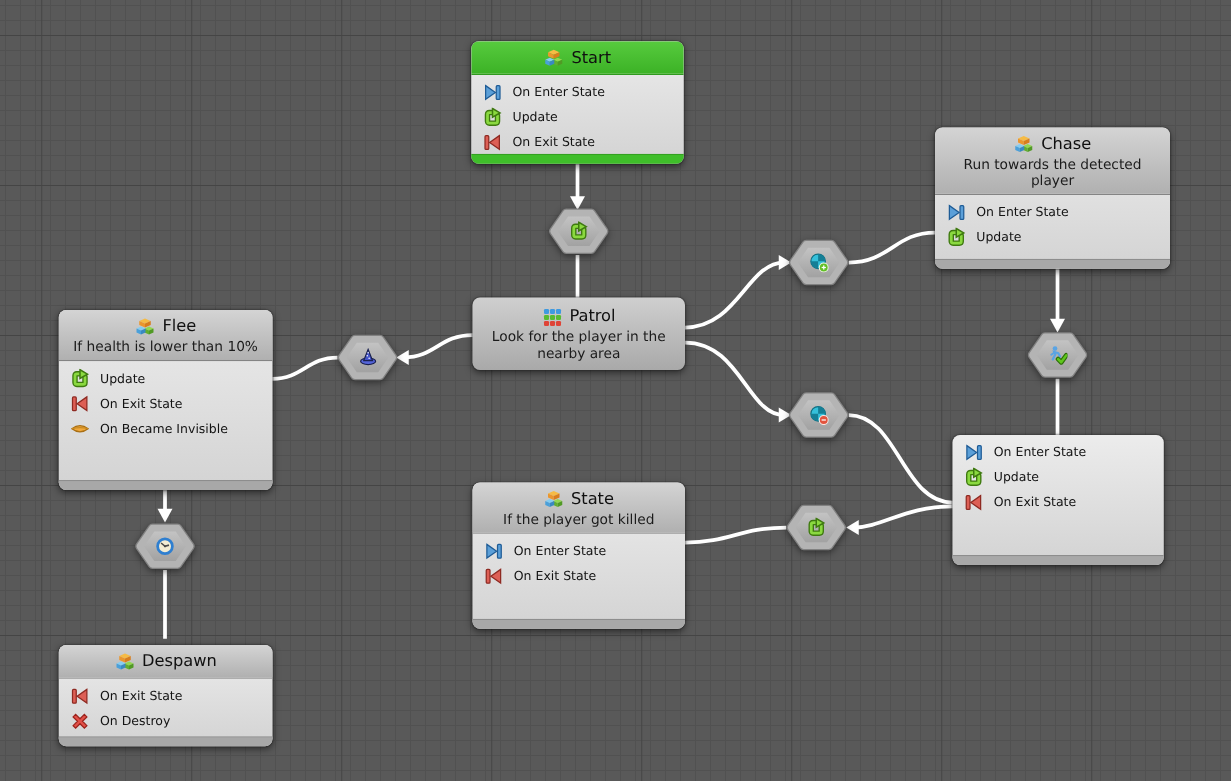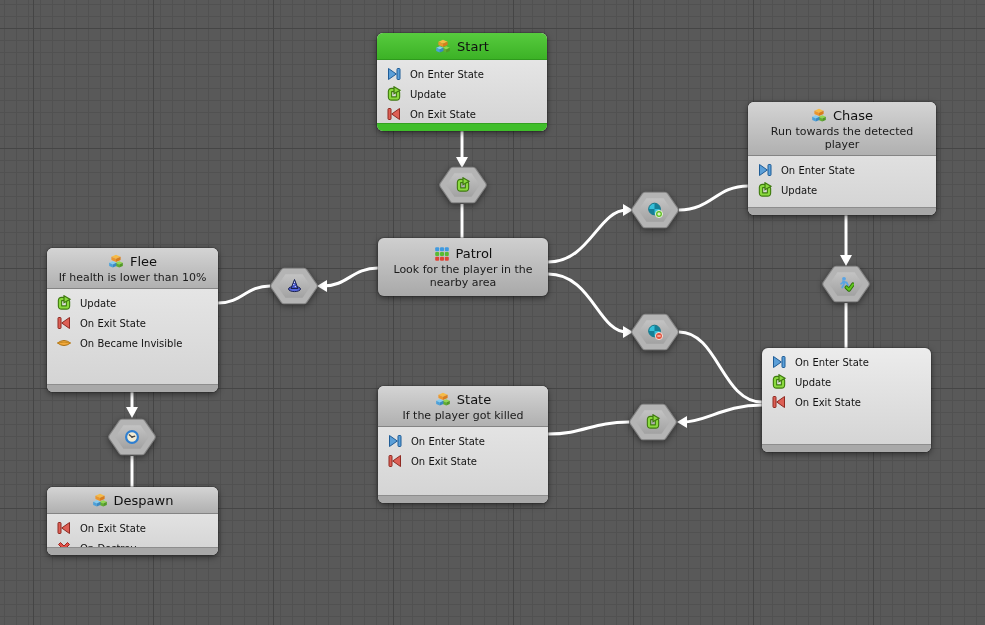--- a/index.html
+++ b/index.html
@@ -322,21 +322,21 @@
       <div class="event-row">
           <svg class="ic16">
             <use href="#i-exit"></use>
           </svg>
           <span>On Exit State</span>
         </div>
     </div>
     <div class="node-footer"></div>
   </div>
 
-  <div class="node" style="left:47px;top:487px;width:171px;height:68px">
+  <div class="node" style="left:47px;top:516px;width:171px;height:81px">
     <div class="node-header">
       <div class="node-title">
           <svg class="ic16">
             <use href="#i-cubes"></use>
           </svg>
           <span>Despawn</span>
         </div>
     </div>
     <div class="node-body">
       <div class="event-row">

